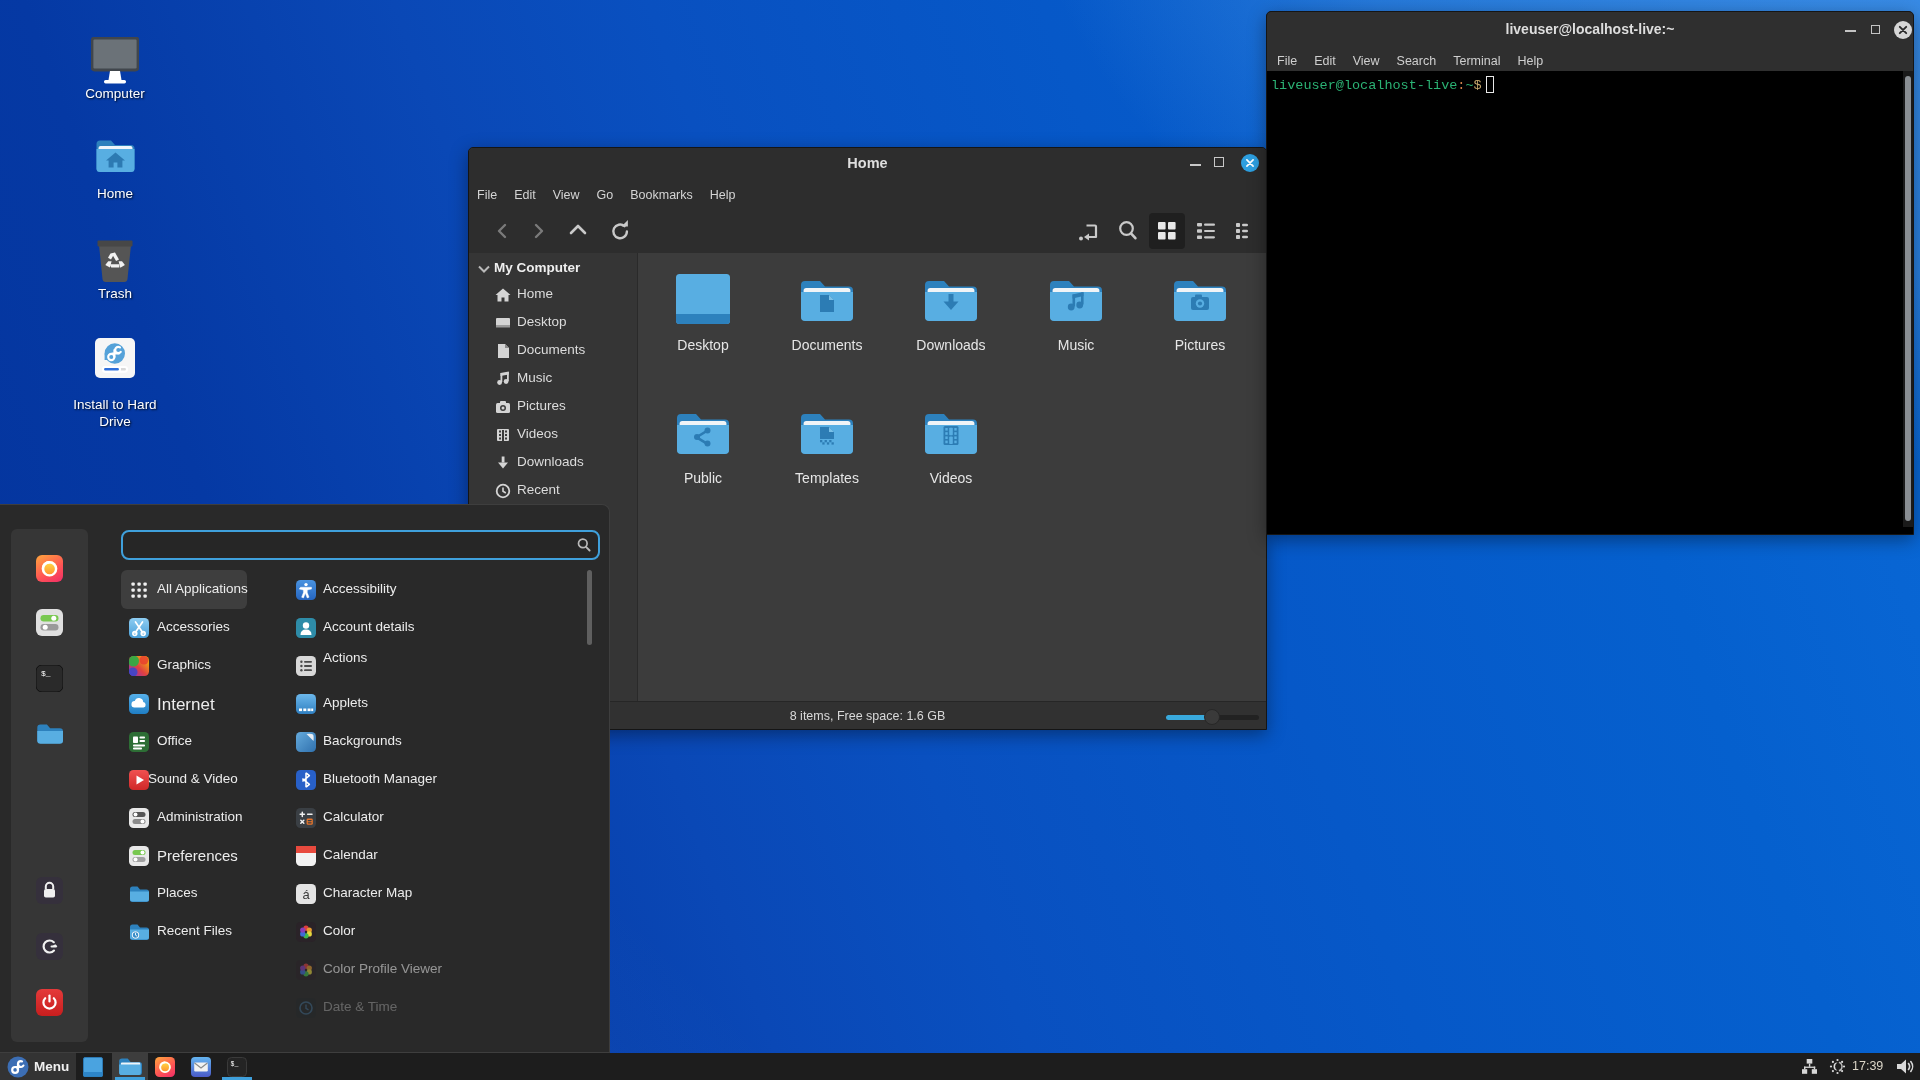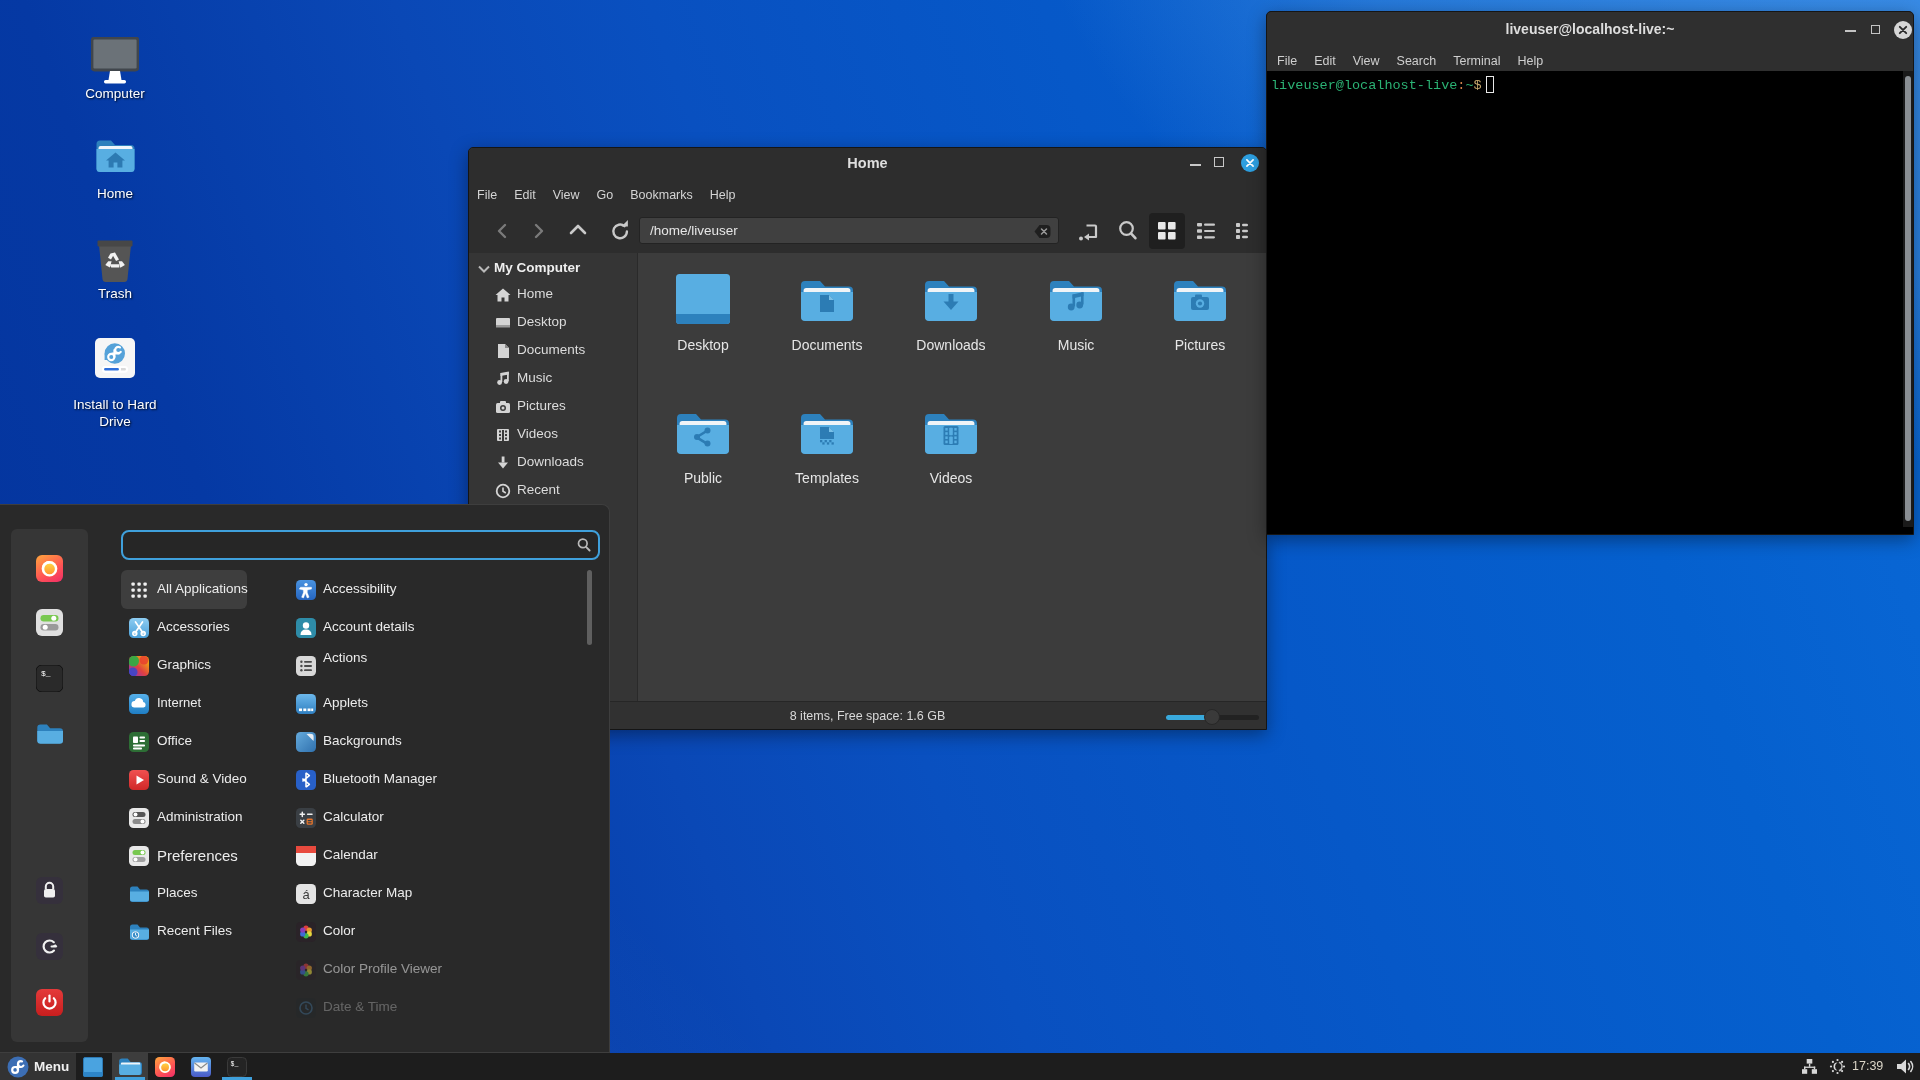--- a/index.html
+++ b/index.html
@@ -96,27 +96,20 @@
   </div>
 
   <svg class="abs" style="left:12px; top:70px;" width="150" height="26" viewBox="0 0 150 26">
     <path fill="none" stroke="#7a7a7a" stroke-width="2.4" stroke-linecap="round" stroke-linejoin="round" d="M24 7 l-6 6 6 6"></path>
     <path fill="none" stroke="#7a7a7a" stroke-width="2.4" stroke-linecap="round" stroke-linejoin="round" d="M55 7 l6 6 -6 6"></path>
     <path fill="none" stroke="#c9c9c9" stroke-width="2.6" stroke-linecap="round" stroke-linejoin="round" d="M90 15 l7-7 7 7"></path>
     <path fill="none" stroke="#c9c9c9" stroke-width="2.4" stroke-linecap="round" d="M143.5 8.2 a6.8 6.8 0 1 0 2.4 5.2"></path>
     <path fill="#c9c9c9" d="M140.5 8.5 h6.4 v-6.4 z"></path>
   </svg>
 
-  <div class="abs" style="left:170px; top:69px; width:420px; height:27px; background:#404040; border:1px solid #232323; border-radius:3px;">
-    <div class="abs" style="left:10px; top:5px; color:#e6e6e6; font-size:13.5px;">/home/liveuser</div>
-    <svg class="abs" style="right:7px; top:5px;" width="17" height="17" viewBox="0 0 17 17">
-      <path fill="#1f1f1f" d="M5.5 2 h7 a4 4 0 0 1 4 4 v5 a4 4 0 0 1 -4 4 h-7 L0.5 8.5 z"></path>
-      <path stroke="#9a9a9a" stroke-width="1.5" stroke-linecap="round" d="M7.5 6 l5 5 M12.5 6 l-5 5"></path>
-    </svg>
-  </div>
 
   <svg class="abs" style="left:608px; top:71px;" width="24" height="24" viewBox="0 0 24 24">
     <path fill="none" stroke="#c9c9c9" stroke-width="2.2" stroke-linejoin="round" d="M9.5 6.5 h8.5 a1 1 0 0 1 1 1 V18 h-8"></path>
     <path fill="#c9c9c9" d="M12 14.6 v6.8 l-5-3.4 z"></path>
     <circle cx="4" cy="19.6" r="2" fill="#c9c9c9"></circle>
   </svg>
 
   <svg class="abs" style="left:647px; top:71px;" width="24" height="24" viewBox="0 0 24 24">
     <circle cx="10.5" cy="9.5" r="6.3" fill="none" stroke="#c9c9c9" stroke-width="2.2"></circle>
     <path d="M15.2 14.6 l4.2 4.6" stroke="#c9c9c9" stroke-width="2.6" stroke-linecap="round"></path>
@@ -462,21 +455,21 @@
     <svg class="abs" style="left:129px; top:188.5px;" width="20" height="20" viewBox="0 0 20 20">
       <defs>
         <linearGradient id="ing" x1="0" y1="0" x2="0" y2="1">
           <stop offset="0" stop-color="#56b0ea"></stop>
           <stop offset="1" stop-color="#1f7ec4"></stop>
         </linearGradient>
       </defs>
       <rect width="20" height="20" rx="4.5" fill="url(#ing)"></rect>
       <path fill="#fff" d="M5.5 13.5 a3.2 3.2 0 0 1 0.3-6.4 a4.3 4.3 0 0 1 8.4 0.9 a2.8 2.8 0 0 1 0.3 5.5 z"></path>
     </svg>
-    <div class="abs" style="left:157px; top:189.5px; color:#ececec; font-size:13px;">Internet</div>
+    <div class="abs" style="left:157px; top:189.5px; color:#ececec; font-size:17px;">Internet</div>
     <svg class="abs" style="left:129px; top:226.5px;" width="20" height="20" viewBox="0 0 20 20">
       <rect width="20" height="20" rx="4.5" fill="#2d6e35"></rect>
       <g fill="#fff">
         <rect x="4" y="4.5" width="5" height="6.5" rx="0.8"></rect>
         <rect x="10.5" y="4.5" width="5.5" height="2" rx="0.8"></rect>
         <rect x="10.5" y="8" width="5.5" height="2" rx="0.8"></rect>
         <rect x="4" y="12.5" width="12" height="2" rx="0.8"></rect>
         <rect x="4" y="15.5" width="9" height="2" rx="0.8"></rect>
       </g>
     </svg>
@@ -484,21 +477,21 @@
     <svg class="abs" style="left:129px; top:264.5px;" width="20" height="20" viewBox="0 0 20 20">
       <defs>
         <linearGradient id="svg1" x1="0" y1="0" x2="0" y2="1">
           <stop offset="0" stop-color="#f05050"></stop>
           <stop offset="1" stop-color="#d02828"></stop>
         </linearGradient>
       </defs>
       <rect width="20" height="20" rx="4.5" fill="url(#svg1)"></rect>
       <path fill="#fff" d="M7.5 5.5 l7.5 4.5 -7.5 4.5 z"></path>
     </svg>
-    <div class="abs" style="left:157px; top:265.5px; color:#ececec; font-size:13.5px;">Sound &amp; Video</div>
+    <div class="abs" style="left:148px; top:265.5px; color:#ececec; font-size:13.5px;">Sound &amp; Video</div>
     <svg class="abs" style="left:129px; top:302.5px;" width="20" height="20" viewBox="0 0 20 20">
       <rect width="20" height="20" rx="4.5" fill="#e8e8e8"></rect>
       <g>
         <rect x="3.5" y="4" width="13" height="5" rx="2.5" fill="#555"></rect>
         <circle cx="6.5" cy="6.5" r="2" fill="#fff"></circle>
         <rect x="3.5" y="11" width="13" height="5" rx="2.5" fill="#8a8a8a"></rect>
         <circle cx="13.5" cy="13.5" r="2" fill="#fff"></circle>
       </g>
     </svg>
     <div class="abs" style="left:157px; top:303.5px; color:#ececec; font-size:13.5px;">Administration</div>

